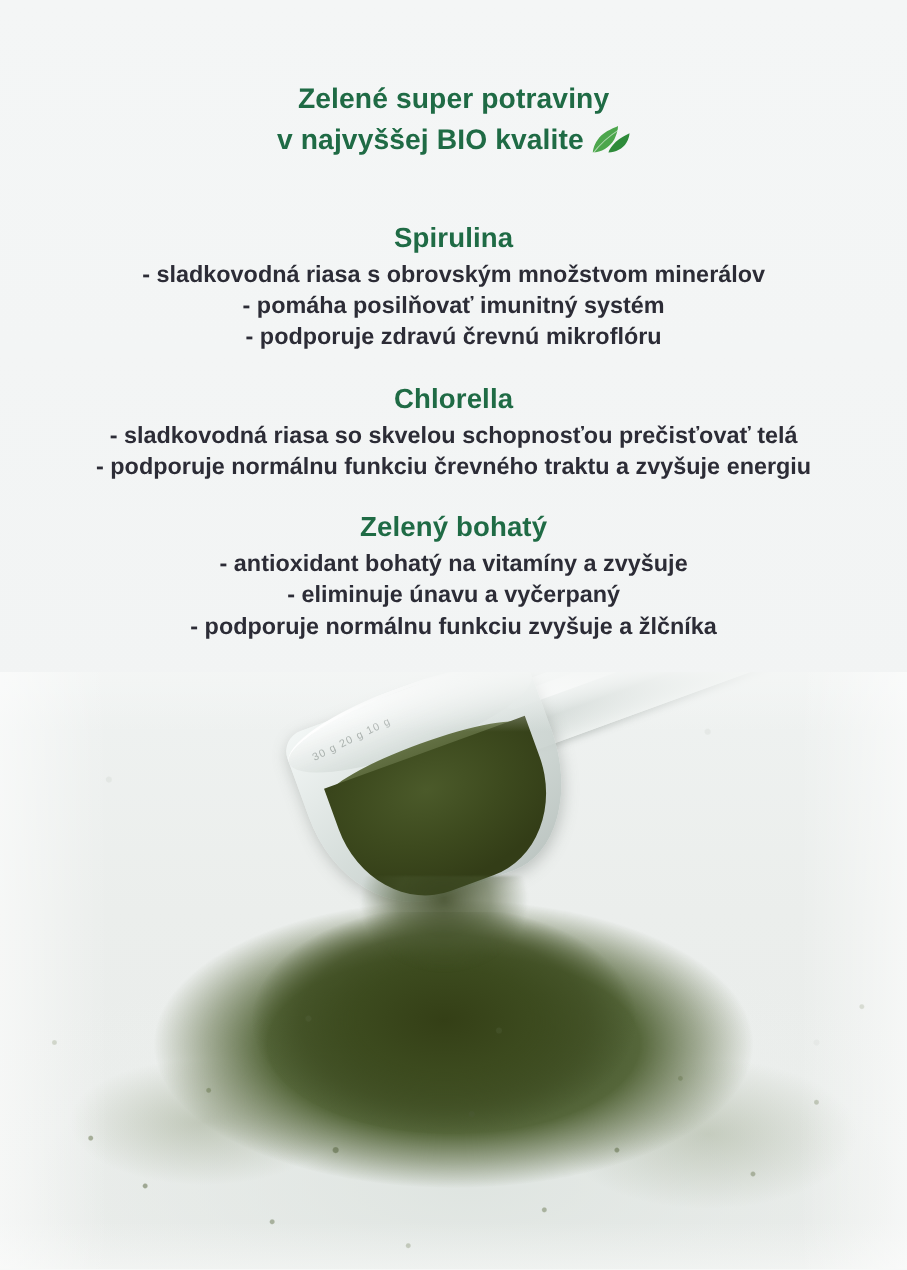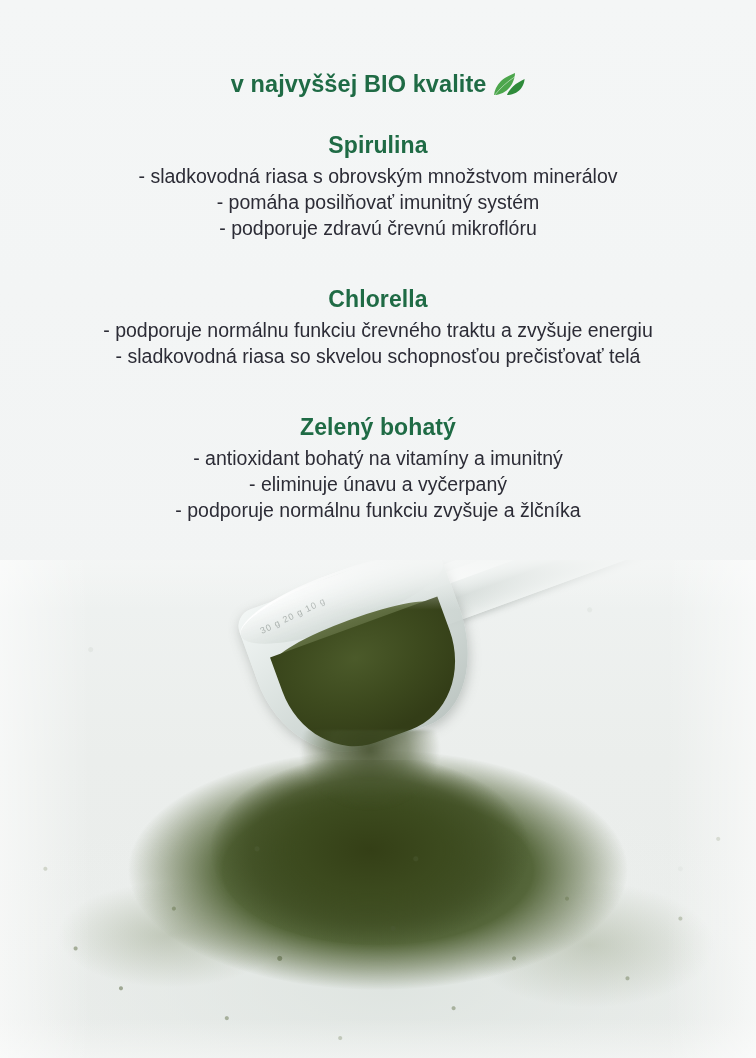--- a/index.html
+++ b/index.html
@@ -56,28 +56,28 @@
     color: #1f6b45;
     font-size: 23px;
     font-weight: bold;
     letter-spacing: 0.1px;
     margin-bottom: 5px;
   }
   .bullets {
     color: #2c2c36;
     font-size: 19.5px;
     line-height: 1.33;
-    font-weight: 400;
+    font-weight: 700;
   }
   .bullets .b {
     display: block;
     white-space: nowrap;
   }
-  .gap-lg { margin-top: 32px; }
-  .gap-xl { margin-top: 44px; }
+  .gap-lg { margin-top: 52px; }
+  .gap-xl { margin-top: 24px; }
 
   
   .photo {
     position: absolute;
     left: 0;
     top: 560px;
     width: 756px;
     height: 498px;
     overflow: hidden;
     background:
@@ -259,20 +259,21 @@
   }
 </style>
 </head>
 <body>
 
 <div class="poster">
 
   <div class="text-area">
 
     <div class="headline">
+      <span class="line">Zelené super potraviny</span>
       <span class="line">
         <span>v najvyššej BIO kvalite</span>
         <span class="leaf-icon">
           <svg viewBox="0 0 34 26" width="34" height="26" aria-hidden="true">
             <path d="M3 23 C10 23 17 19 21 12 C23 8 24 4 24 1 C20 3 14 5 10 9 C5.5 13.5 3.5 18.5 3 23 Z" fill="#4CA64C"></path>
             <path d="M16 23 C22 23 28 20 31 15 C32.6 12.4 33.4 9.6 33.6 7 C30 9 25.4 11 22.2 14.2 C18.8 17.6 16.8 20.4 16 23 Z" fill="#2E8B3A"></path>
             <path d="M3 24 C9 16 17 9 25 4" stroke="#ffffff" stroke-width="0.9" fill="none" opacity="0.55"></path>
           </svg>
         </span>
       </span>
@@ -285,30 +286,30 @@
         <span class="b">- sladkovodná riasa s obrovským množstvom minerálov</span>
         <span class="b">- pomáha posilňovať imunitný systém</span>
         <span class="b">- podporuje zdravú črevnú mikroflóru</span>
       </div>
     </div>
 
     
     <div class="section gap-xl">
       <div class="section-title">Chlorella</div>
       <div class="bullets">
+        <span class="b">- sladkovodná riasa so skvelou schopnosťou prečisťovať telá</span>
         <span class="b">- podporuje normálnu funkciu črevného traktu a zvyšuje energiu</span>
-        <span class="b">- sladkovodná riasa so skvelou schopnosťou prečisťovať telá</span>
       </div>
     </div>
 
     
     <div class="section gap-xl">
       <div class="section-title">Zelený bohatý</div>
       <div class="bullets">
-        <span class="b">- antioxidant bohatý na vitamíny a imunitný</span>
+        <span class="b">- antioxidant bohatý na vitamíny a zvyšuje</span>
         <span class="b">- eliminuje únavu a vyčerpaný</span>
         <span class="b">- podporuje normálnu funkciu zvyšuje a žlčníka</span>
       </div>
     </div>
 
   </div>
 
   <div class="photo">
     <div class="photo-grain"></div>
 

